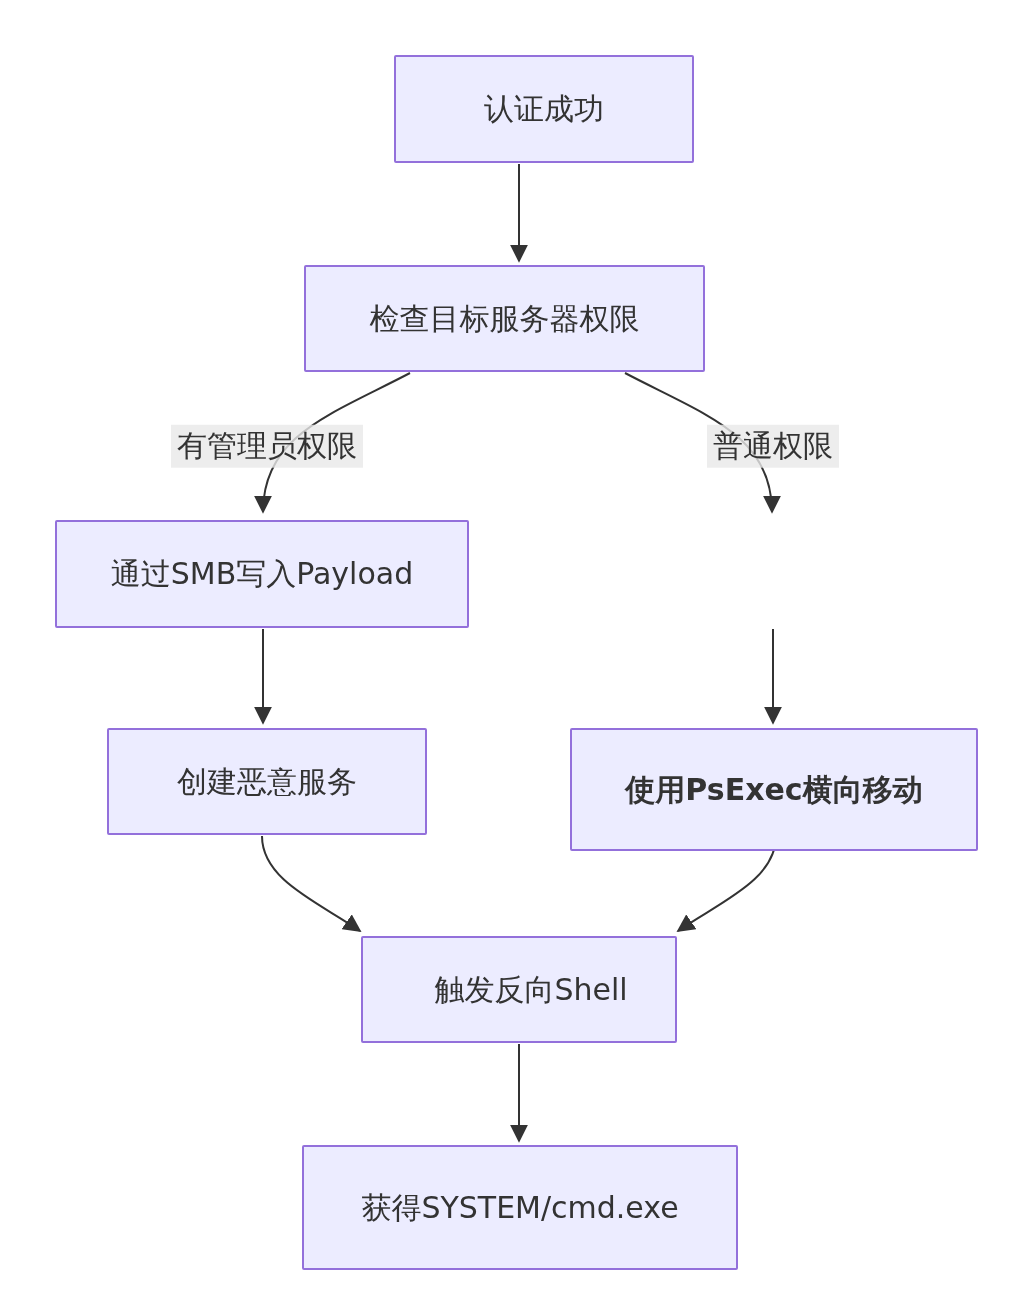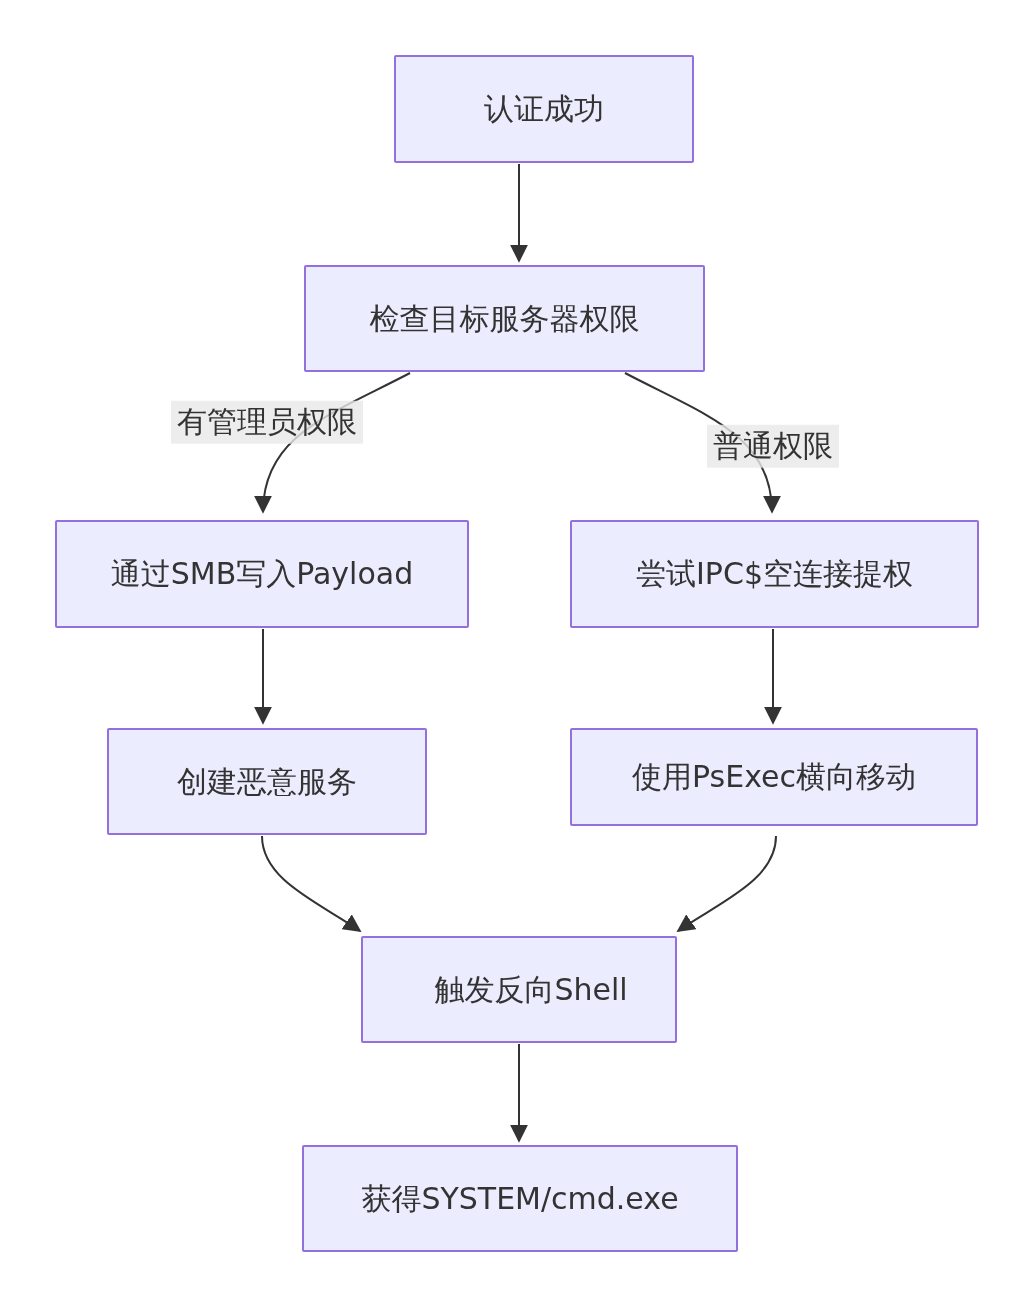--- a/index.html
+++ b/index.html
@@ -84,37 +84,34 @@
   </div>
 
   <div class="node" style="left:304px; top:265px; width:401px; height:107px;">
     <span>检查目标服务器权限</span>
   </div>
 
   <div class="node" style="left:55px; top:520px; width:414px; height:108px;">
     <span>通过SMB写入Payload</span>
   </div>
 
-  <div class="node" style="left:570px; top:520px; width:409px; height:108px;">
-    <span>尝试IPC$空连接提权</span>
-  </div>
 
   <div class="node" style="left:107px; top:728px; width:320px; height:107px;">
     <span>创建恶意服务</span>
   </div>
 
-  <div class="node" style="left:570px; top:728px; width:408px; height:98px;">
+  <div class="node" style="left:570px; top:728px; width:408px; height:123px;font-weight:bold;">
     <span>使用PsExec横向移动</span>
   </div>
 
   <div class="node" style="left:361px; top:936px; width:316px; height:107px;padding-left:24px;">
     <span>触发反向Shell</span>
   </div>
 
-  <div class="node" style="left:302px; top:1145px; width:436px; height:107px;">
+  <div class="node" style="left:302px; top:1145px; width:436px; height:125px;">
     <span>获得SYSTEM/cmd.exe</span>
   </div>
 
-  <div class="edge-label" style="left:267px; top:422px;">有管理员权限</div>
+  <div class="edge-label" style="left:267px; top:446px;">有管理员权限</div>
 
   <div class="edge-label" style="left:773px; top:446px;">普通权限</div>
 
 </div>
 
 </body></html>

